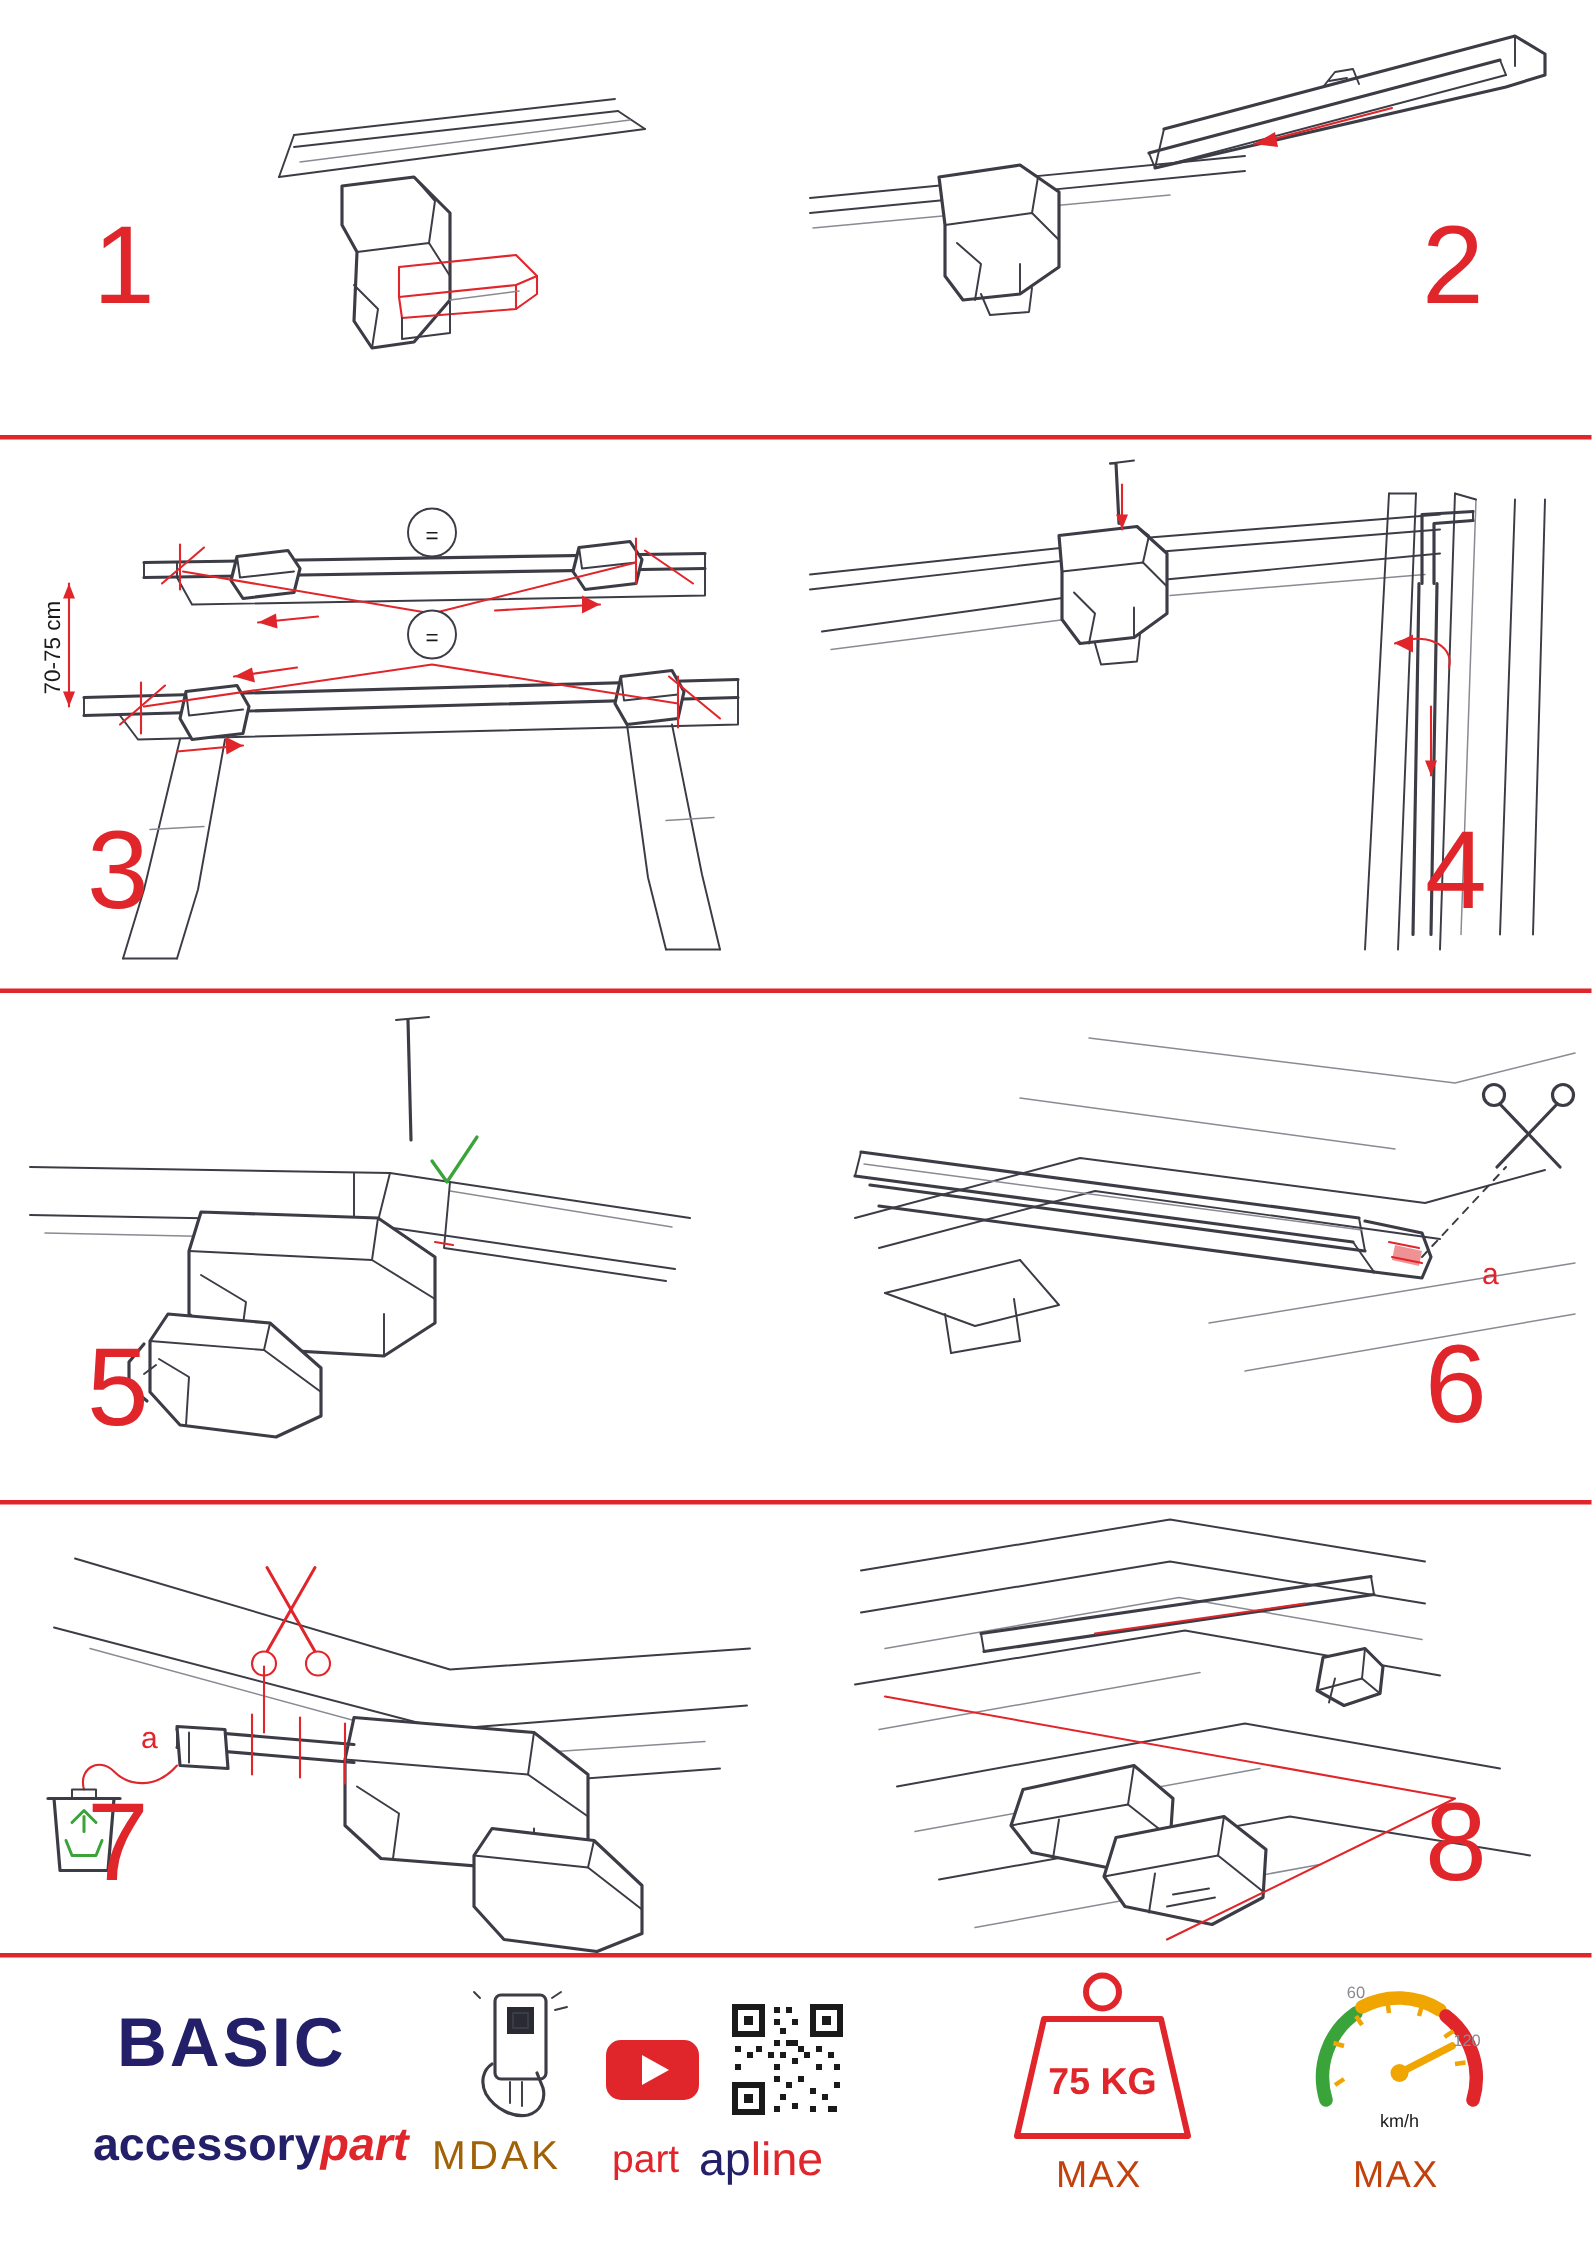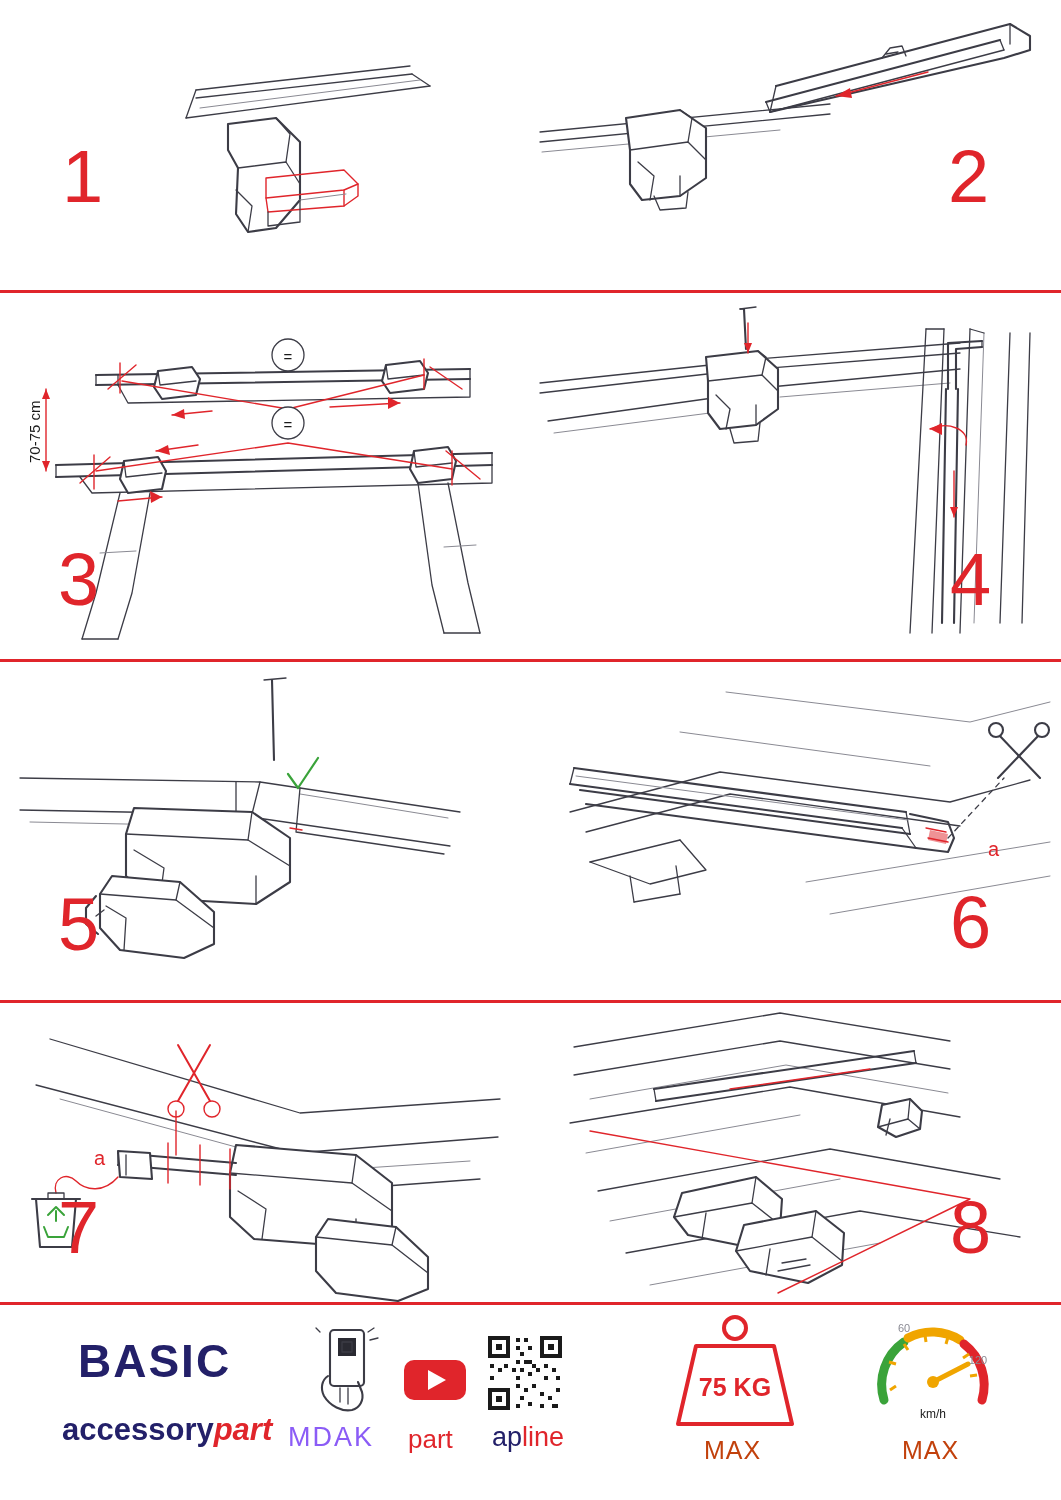--- a/index.html
+++ b/index.html
@@ -24,23 +24,23 @@
   .dash{stroke-dasharray:5 5;}
 
   .lbl-red{fill:#e0252b;font-family:"Liberation Sans",sans-serif;font-size:20px;}
   .lbl-dim{fill:#1a1a1a;font-family:"Liberation Sans",sans-serif;font-size:15px;}
 
   
   .footer{position:absolute;left:0;top:1306px;width:1061px;height:194px;}
   .brand-basic{position:absolute;left:78px;top:28px;font-family:"Liberation Sans",sans-serif;font-weight:bold;font-size:46px;letter-spacing:2px;color:#232069;}
   .brand-accessory{position:absolute;left:62px;top:106px;font-family:"Liberation Sans",sans-serif;font-weight:bold;font-size:31px;letter-spacing:0px;color:#232069;}
   .brand-accessory .part{color:#e0252b;font-style:italic;}
-  .mdak{position:absolute;left:288px;top:116px;font-family:"Liberation Sans",sans-serif;font-size:27px;letter-spacing:2px;color:#8b5cf6;}
+  .mdak{position:absolute;left:288px;top:116px;font-family:"Liberation Sans",sans-serif;font-size:27px;letter-spacing:2px;color:#a16207;}
   .ipqi{position:absolute;left:408px;top:118px;font-family:"Liberation Sans",sans-serif;font-size:26px;color:#e0252b;}
-  .apline{position:absolute;left:492px;top:116px;font-family:"Liberation Sans",sans-serif;font-size:27px;color:#232069;}
+  .apline{position:absolute;left:466px;top:116px;font-family:"Liberation Sans",sans-serif;font-size:31px;color:#232069;}
   .apline .li{color:#e0252b;}
   .maxlbl{position:absolute;font-family:"Liberation Sans",sans-serif;font-size:25px;color:#c2410c;letter-spacing:1px;}
   .kgtxt{fill:#e0252b;font-family:"Liberation Sans",sans-serif;font-size:25px;font-weight:bold;}
   .kmh{fill:#1a1a1a;font-family:"Liberation Sans",sans-serif;font-size:12px;}
   .spd{fill:#8a8a93;font-family:"Liberation Sans",sans-serif;font-size:11px;}
 </style>
 </head>
 <body>
 
 <div class="sheet">

